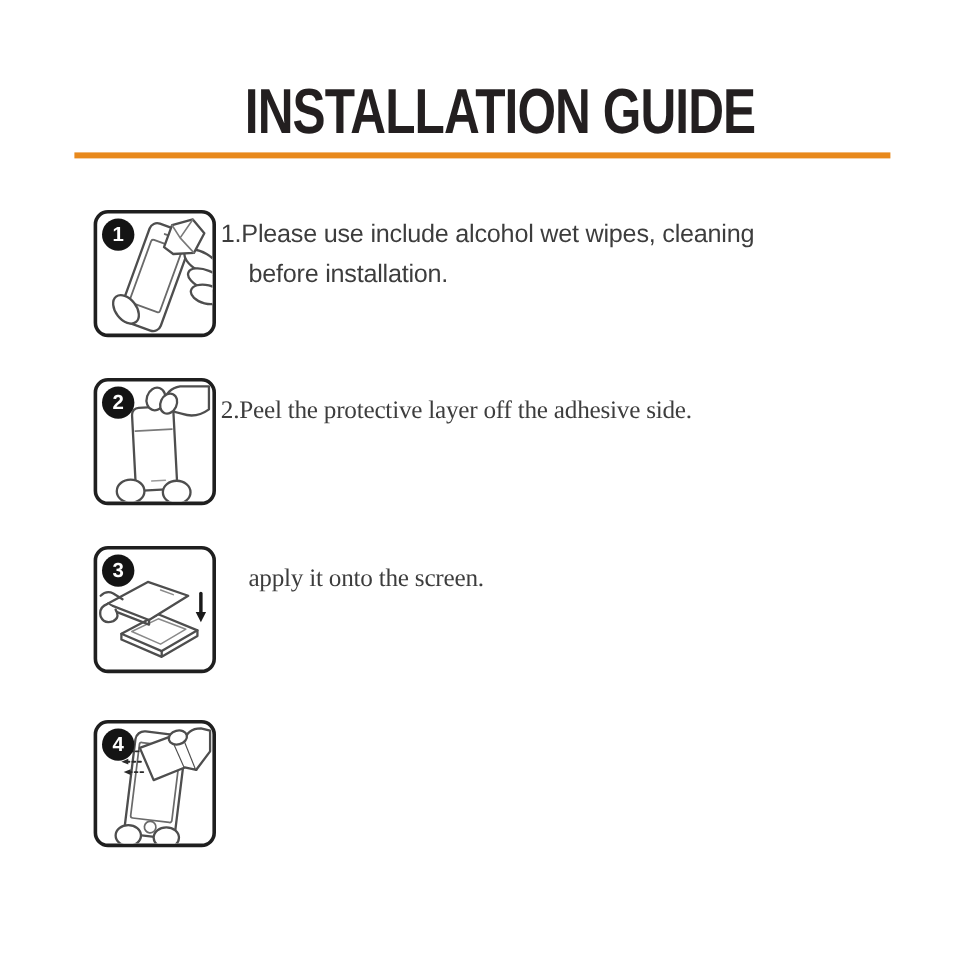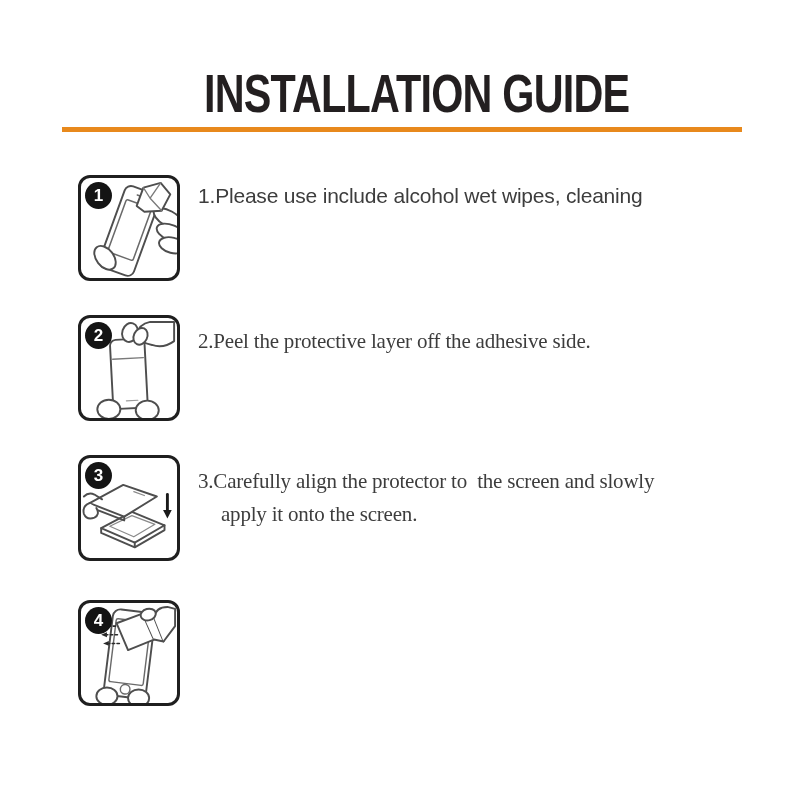--- a/index.html
+++ b/index.html
@@ -66,21 +66,21 @@
     z-index: 2;
   }
   .badge-num {
     color: #ffffff;
     font-size: 17px;
     font-weight: bold;
     line-height: 1;
   }
 
   .step-text {
-    position: absolute; left: 120px; top: 4px;
+    position: absolute; left: 106px; top: 4px;
     width: 560px;
     font-size: 21px;
     line-height: 33px;
     letter-spacing: -0.2px;
     color: #3d3d3d;
   }
   .row2 .step-text, .row3 .step-text, .row4 .step-text { top: 10px; font-family: Liberation Serif, serif; }
 
   .step-line {
     margin: 0;
@@ -114,20 +114,21 @@
         <ellipse cx="91" cy="40" rx="17" ry="8" transform="rotate(30 91 40)"></ellipse>
         <ellipse cx="94" cy="55" rx="16" ry="8" transform="rotate(22 94 55)"></ellipse>
         <ellipse cx="95" cy="68" rx="14" ry="8" transform="rotate(14 95 68)"></ellipse>
         <path d="M58 27 L65 8 L83 3 L93 15 L84 32 L66 33 Z"></path>
         <path d="M65 8 L72 19 L83 3 M72 19 L84 32" fill="none" stroke="#7a7a7a" stroke-width="1.4"></path>
       </g>
     </svg>
   </figure>
   <div class="step-text">
     <p class="step-line first"><span class="prefix">1.</span><span>Please use include alcohol wet wipes, cleaning</span></p>
+    <p class="step-line">before installation.</p>
   </div>
 </section>
 
 <section class="step-row row2">
   <figure class="step-figure">
     <span class="badge">
         <span class="badge-num">2</span>
       </span>
     <svg class="illus" viewBox="0 0 100 100">
       <g fill="#ffffff" stroke="#4e4e4e" stroke-width="2" stroke-linejoin="round" stroke-linecap="round">
@@ -163,21 +164,20 @@
         <path d="M9 45 L9 49 L45 63 L45 59" fill="none"></path>
         <line x1="55" y1="33" x2="66" y2="37" stroke="#8a8a8a" stroke-width="1.3"></line>
         <path d="M9 45 Q1 48 3 56 Q6 63 14 60 Q20 57 16 50"></path>
         <path d="M3 38 Q8 33 14 36 L22 41" fill="none"></path>
         <line x1="90" y1="36" x2="90" y2="53" stroke="#1a1a1a" stroke-width="3"></line>
         <path d="M85.5 52 L94.5 52 L90 61 Z" fill="#1a1a1a" stroke="none"></path>
       </g>
     </svg>
   </figure>
   <div class="step-text">
-    <p class="step-line first"><span class="prefix">3.</span><span>Carefully align the protector to  the screen and slowly</span></p>
     <p class="step-line">apply it onto the screen.</p>
   </div>
 </section>
 
 <section class="step-row row4">
   <figure class="step-figure">
     <span class="badge">
         <span class="badge-num">4</span>
       </span>
     <svg class="illus" viewBox="0 0 100 100">

